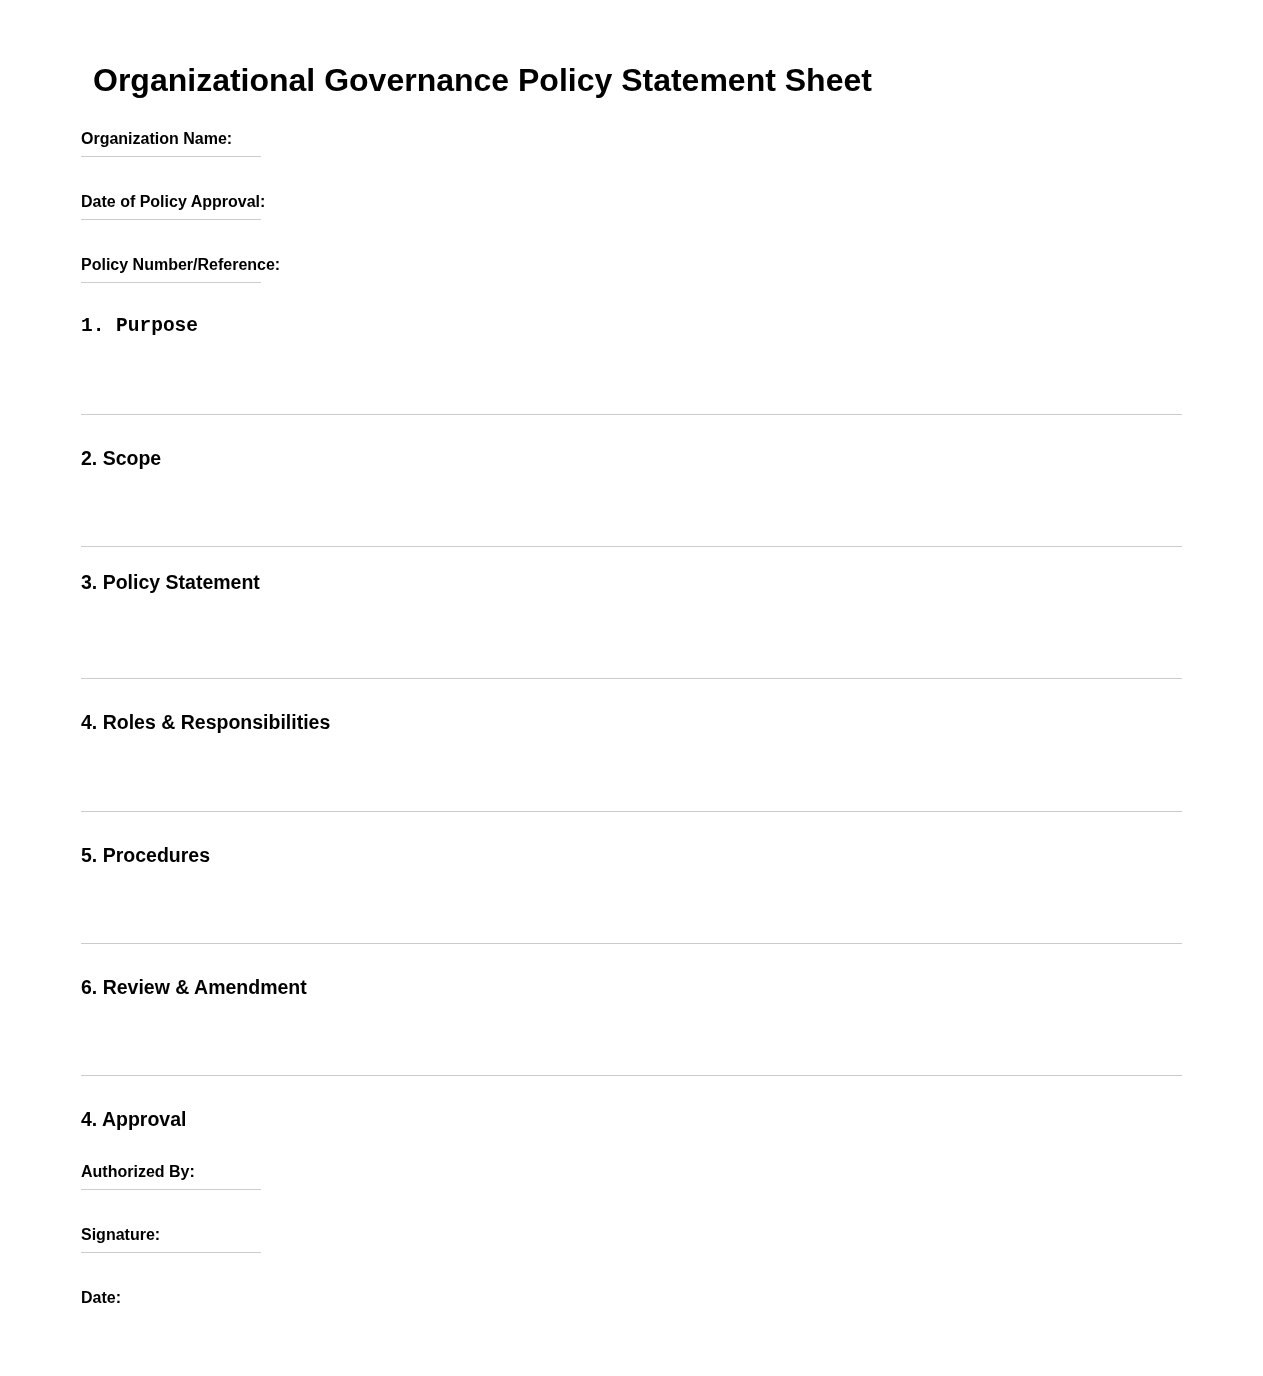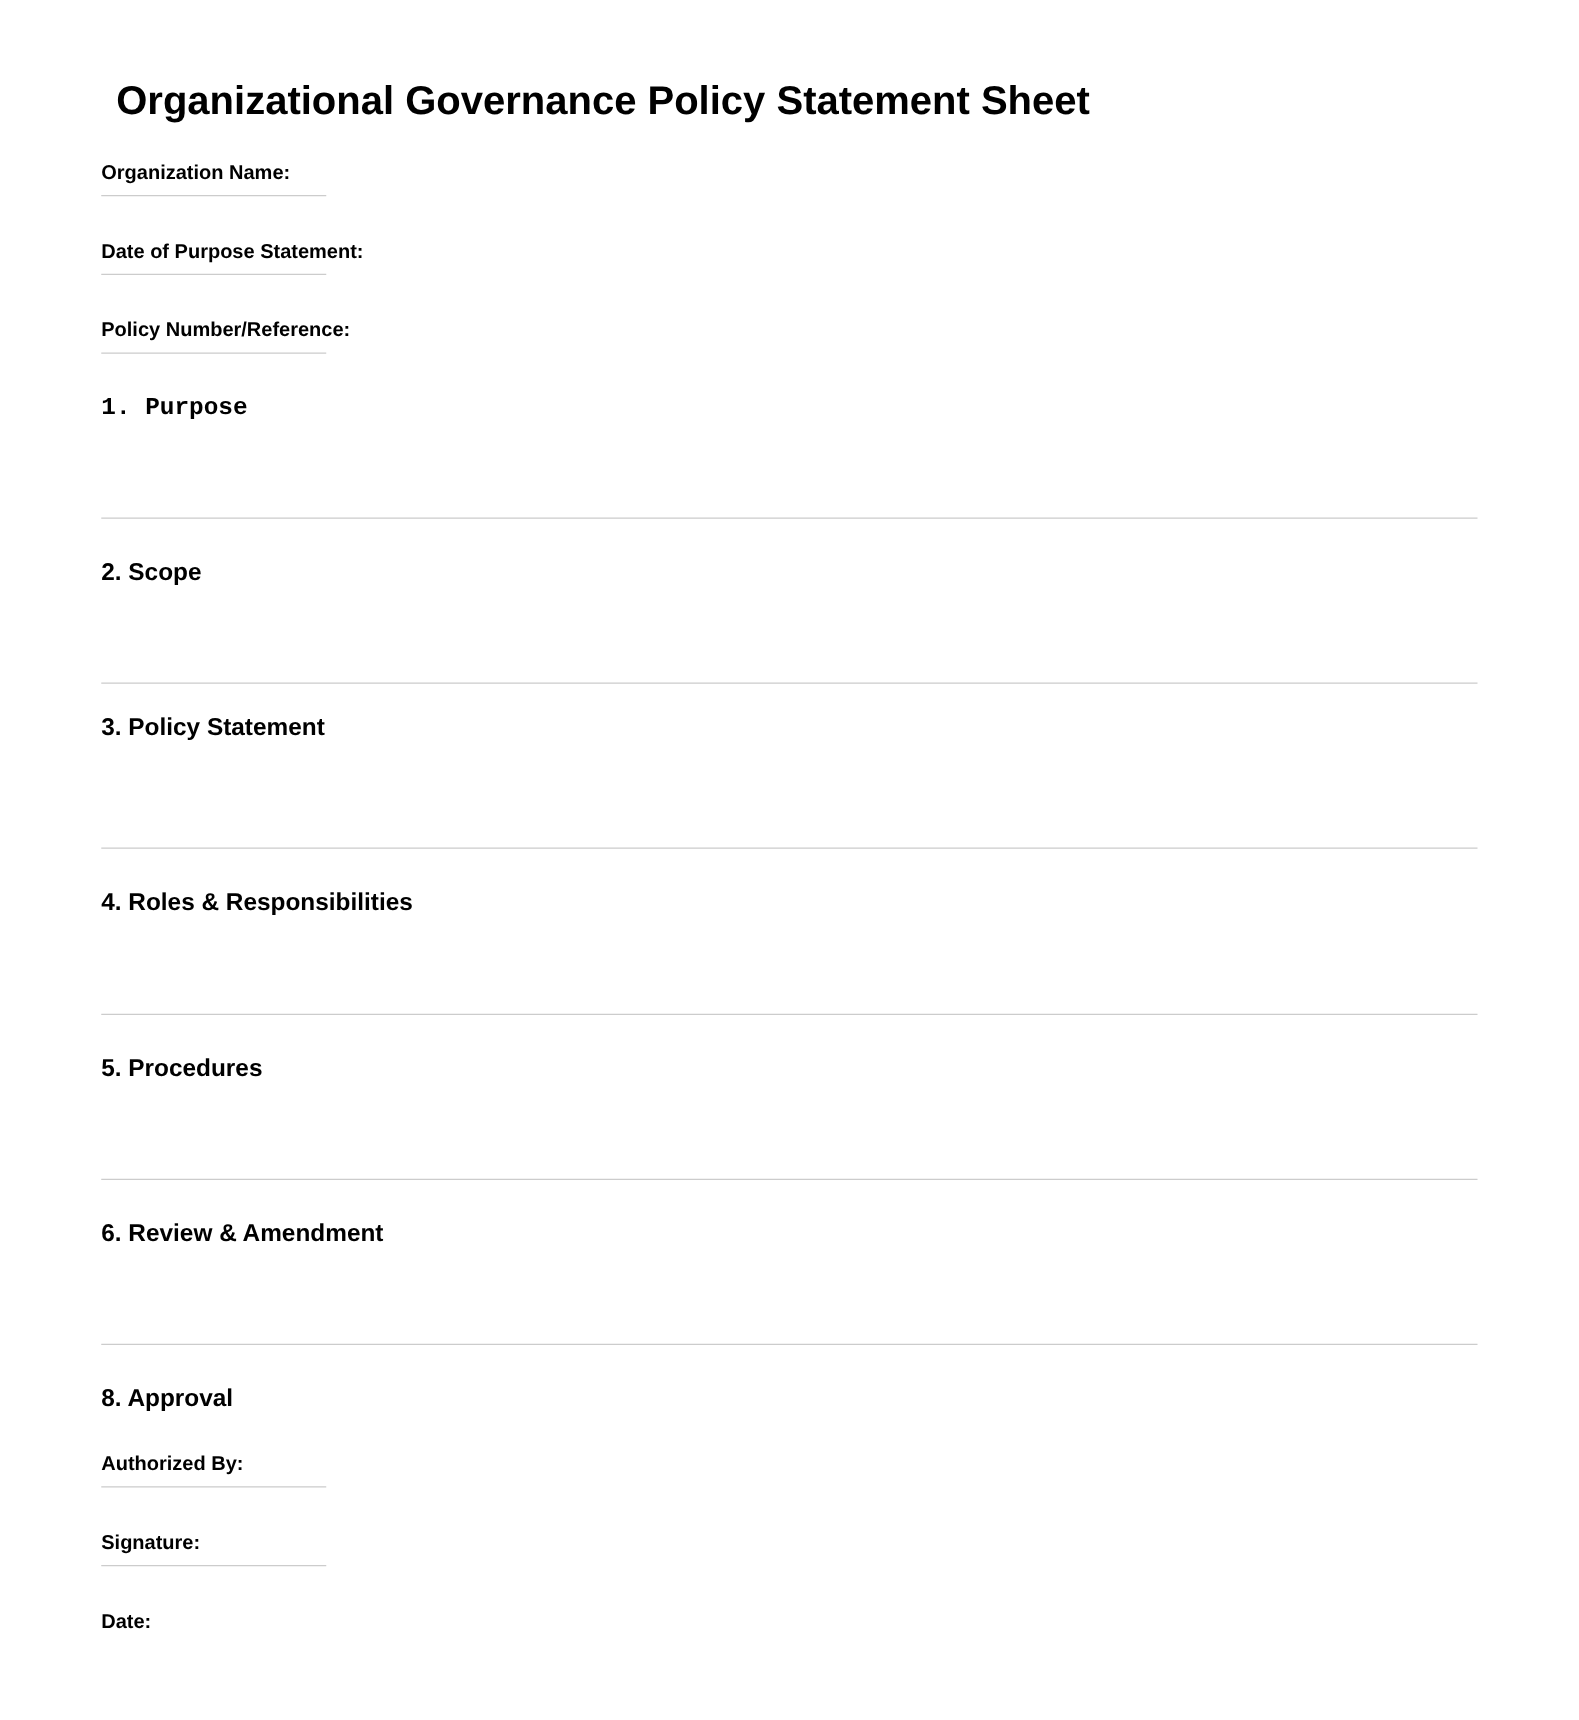--- a/index.html
+++ b/index.html
@@ -92,21 +92,21 @@
 </head>
 <body>
 
 <h1 class="page-title">Organizational Governance Policy Statement Sheet</h1>
 
 <div>
   <label class="field-label" style="top:113px;">Organization Name:</label>
   <input class="field-input" style="top: 131px;" type="text" value="">
   <div class="field-line" style="top:156px;"></div>
 
-  <label class="field-label" style="top:176px;">Date of Purpose Statement:</label>
+  <label class="field-label" style="top:176px;">Date of Policy Approval:</label>
   <input class="field-input" style="top: 194px;" type="text" value="">
   <div class="field-line" style="top:219px;"></div>
 
   <label class="field-label" style="top:239px;">Policy Number/Reference:</label>
   <input class="field-input" style="top: 257px;" type="text" value="">
   <div class="field-line" style="top:282px;"></div>
 </div>
 
 <div>
   <h2 class="section-heading" style="top:314px;font-family:Liberation Mono, monospace;">1. Purpose</h2>
@@ -138,21 +138,21 @@
   <div class="section-divider" style="top:943px;"></div>
 </div>
 
 <div>
   <h2 class="section-heading" style="top:975px;">6. Review &amp; Amendment</h2>
   <textarea class="section-area" style="top: 1007px;"></textarea>
   <div class="section-divider" style="top:1075px;"></div>
 </div>
 
 <div>
-  <h2 class="section-heading" style="top:1107px;">8. Approval</h2>
+  <h2 class="section-heading" style="top:1107px;">4. Approval</h2>
 
   <label class="field-label" style="top:1146px;">Authorized By:</label>
   <input class="field-input" style="top: 1164px;" type="text" value="">
   <div class="field-line" style="top:1189px;"></div>
 
   <label class="field-label" style="top:1209px;">Signature:</label>
   <input class="field-input" style="top: 1227px;" type="text" value="">
   <div class="field-line" style="top:1252px;"></div>
 
   <label class="field-label" style="top:1272px;">Date:</label>

